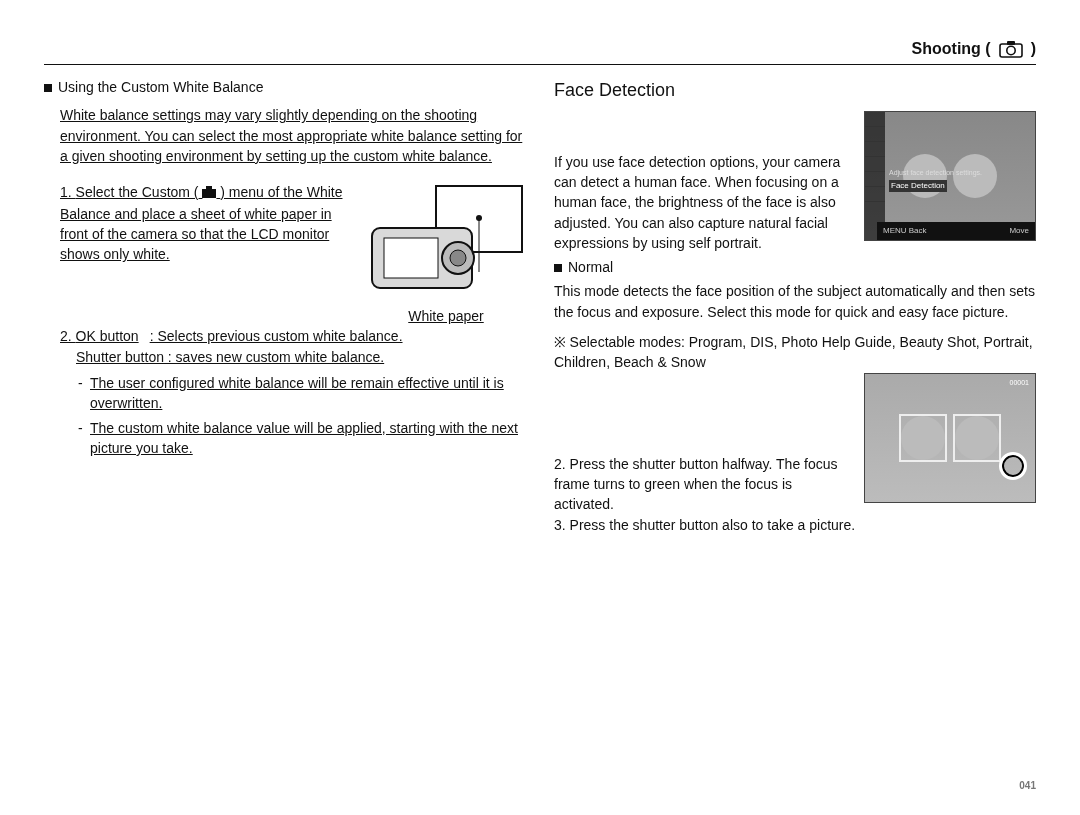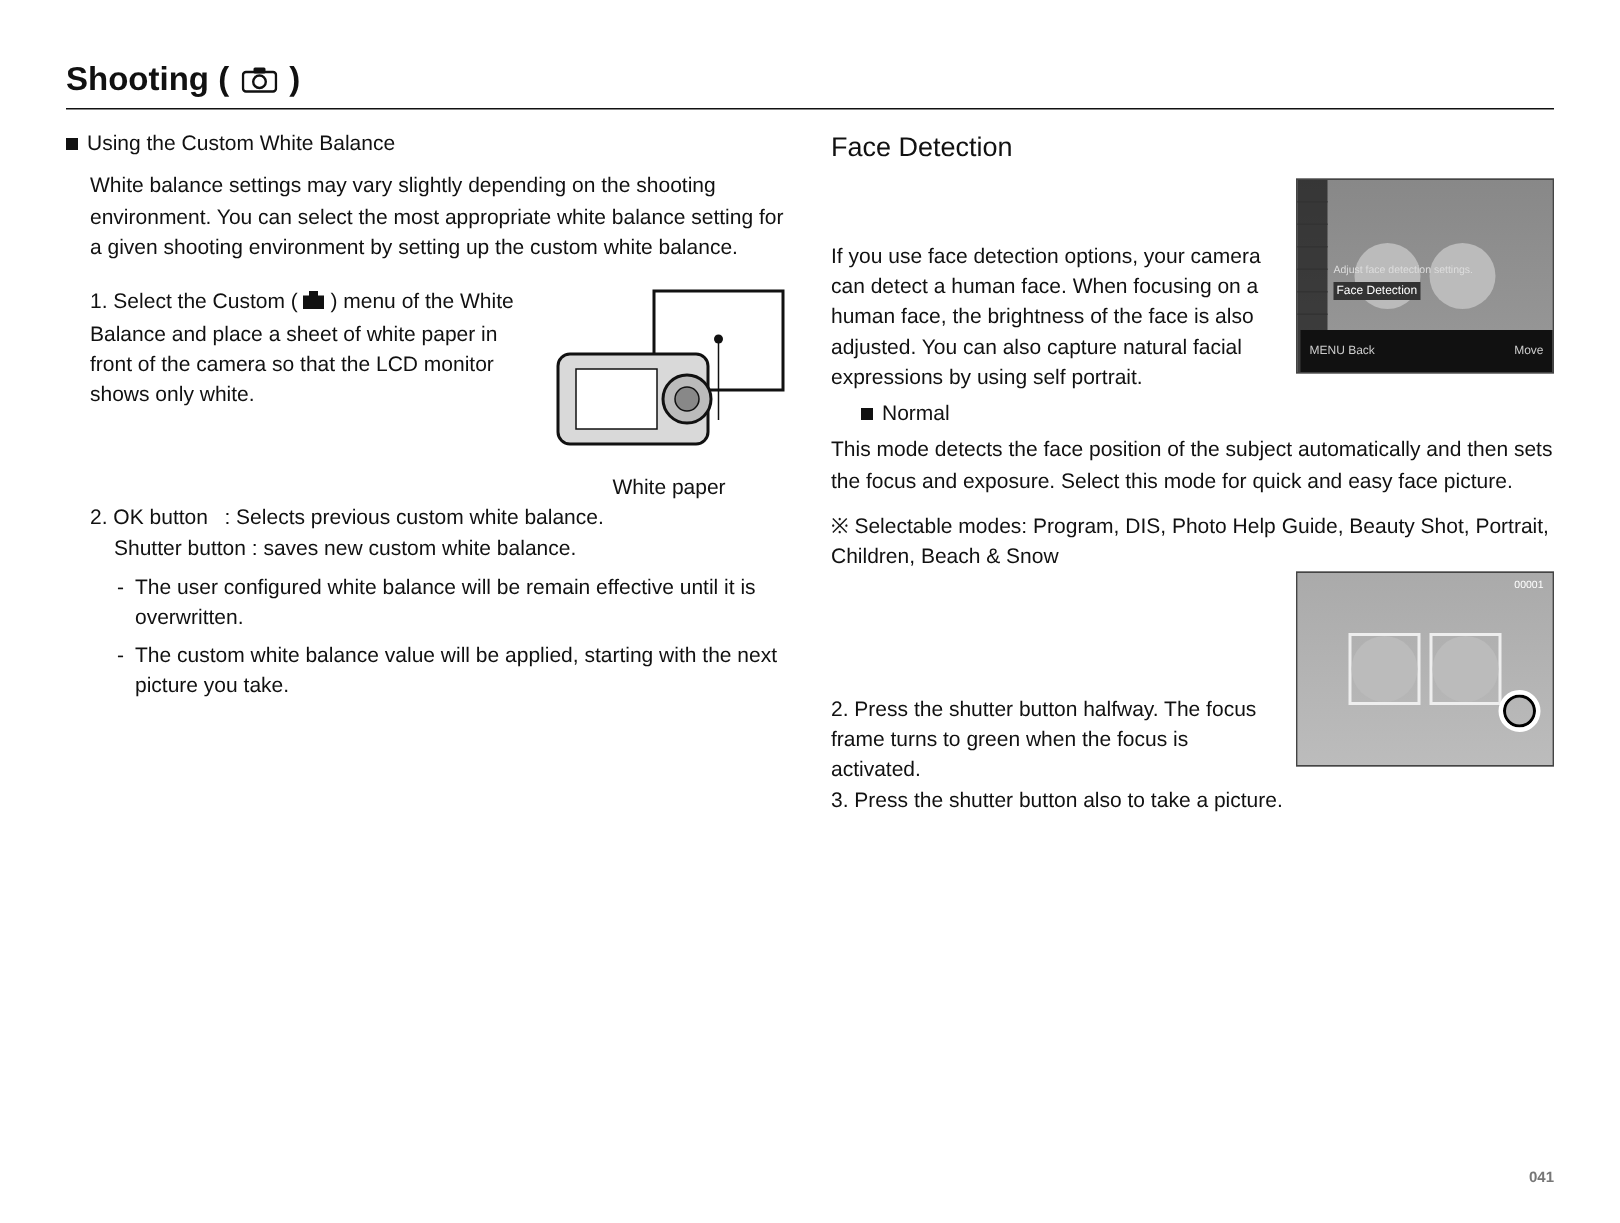--- a/index.html
+++ b/index.html
@@ -1,36 +1,36 @@
 <!DOCTYPE html>
 <html><head>
 <meta charset="utf-8">
 <style>
   html,body{margin:0;padding:0;background:#fff;color:#111;font-family:Arial,Helvetica,sans-serif;}
   .page{width:1080px;height:815px;box-sizing:border-box;padding:40px 44px 30px 44px;position:relative;}
-  .title{font-size:22px;font-weight:700;border-bottom:1px solid #111;padding-bottom:6px;display:flex;align-items:center;gap:8px;}
+  .title{font-size:16px;font-weight:700;border-bottom:1px solid #111;padding-bottom:6px;display:flex;align-items:center;gap:8px;justify-content:flex-end;}
   .camicon{display:inline-flex;align-items:center;}
   .cols{display:flex;margin-top:12px;gap:28px;}
   .col{flex:1;font-size:14px;line-height:1.45;}
   .blk{width:8px;height:8px;background:#111;display:inline-block;margin-right:6px;vertical-align:middle;}
   .subhead{font-weight:400;margin-bottom:8px;}
-  .indent{margin-left:16px;}
+  .indent{margin-left:16px;text-decoration:underline;}
   .fig-wrap{display:flex;align-items:flex-start;gap:12px;}
   .fig{flex:none;display:flex;flex-direction:column;align-items:center;}
   .camfig{width:160px;height:120px;}
   .caption{font-size:14px;margin-top:4px;text-align:center;}
   ul.dash{list-style:none;padding-left:14px;margin:6px 0;}
   ul.dash li{position:relative;margin-bottom:4px;}
   ul.dash li:before{content:"-";position:absolute;left:-12px;}
   .sect-title{font-size:18px;font-weight:500;margin-bottom:8px;}
   .screenshot{width:170px;height:128px;background:#777;border:1px solid #444;position:relative;display:block;margin-bottom:12px;flex:none;}
   .screenshot .overlay{position:absolute;inset:0;background:linear-gradient(#888,#999);}
   .screenshot .menu{position:absolute;left:0;top:0;width:20px;height:100%;background:rgba(0,0,0,0.6);}
   .screenshot .menu div{width:100%;height:14px;border-bottom:1px solid #333;}
-  .screenshot .bar{position:absolute;bottom:0;left:2px;right:0;height:28px;background:#111;color:#ccc;font-size:8px;display:flex;justify-content:space-between;align-items:center;padding:0 6px;}
+  .screenshot .bar{position:absolute;bottom:0;left:12px;right:0;height:18px;background:#111;color:#ccc;font-size:8px;display:flex;justify-content:space-between;align-items:center;padding:0 6px;}
   .screenshot .label1{position:absolute;left:24px;top:56px;font-size:7px;color:#ddd;}
   .screenshot .label2{position:absolute;left:24px;top:68px;font-size:8px;color:#fff;background:#333;padding:0 2px;}
   .screenshot .faces{position:absolute;inset:0;display:flex;justify-content:center;align-items:center;gap:6px;}
   .screenshot .face{width:44px;height:44px;border-radius:50%;background:#bbb;}
   .screenshot .framebox{border:2px solid #eee;width:44px;height:44px;}
   .screenshot .ring{position:absolute;right:8px;bottom:22px;width:22px;height:22px;border:3px solid #fff;border-radius:50%;box-shadow:0 0 0 2px #000 inset;}
   .screenshot .top{position:absolute;top:4px;left:6px;right:6px;display:flex;justify-content:space-between;font-size:7px;color:#fff;}
   .rowflex{display:flex;align-items:flex-end;gap:12px;}
   .rowflex .txt{flex:1;}
   .note{margin-top:10px;}
@@ -118,21 +118,21 @@
             </div>
           <div class="label1">Adjust face detection settings.</div>
           <div class="label2">Face Detection</div>
           <div class="bar">
             <span>MENU  Back</span>
             <span>Move</span>
           </div>
         </div>
       </div>
 
-      <div style="margin-top:4px;margin-left:20px;">
+      <div style="margin-top:4px;">
         <span class="blk"></span><span>Normal</span>
       </div>
       <div style="margin-top:4px;">This mode detects the face position of the subject automatically and then sets the focus and exposure. Select this mode for quick and easy face picture.</div>
 
       <div class="note">
         <span>※ Selectable modes:</span>
         <span>Program, DIS, Photo Help Guide, Beauty Shot, Portrait, Children, Beach &amp; Snow</span>
       </div>
 
 

